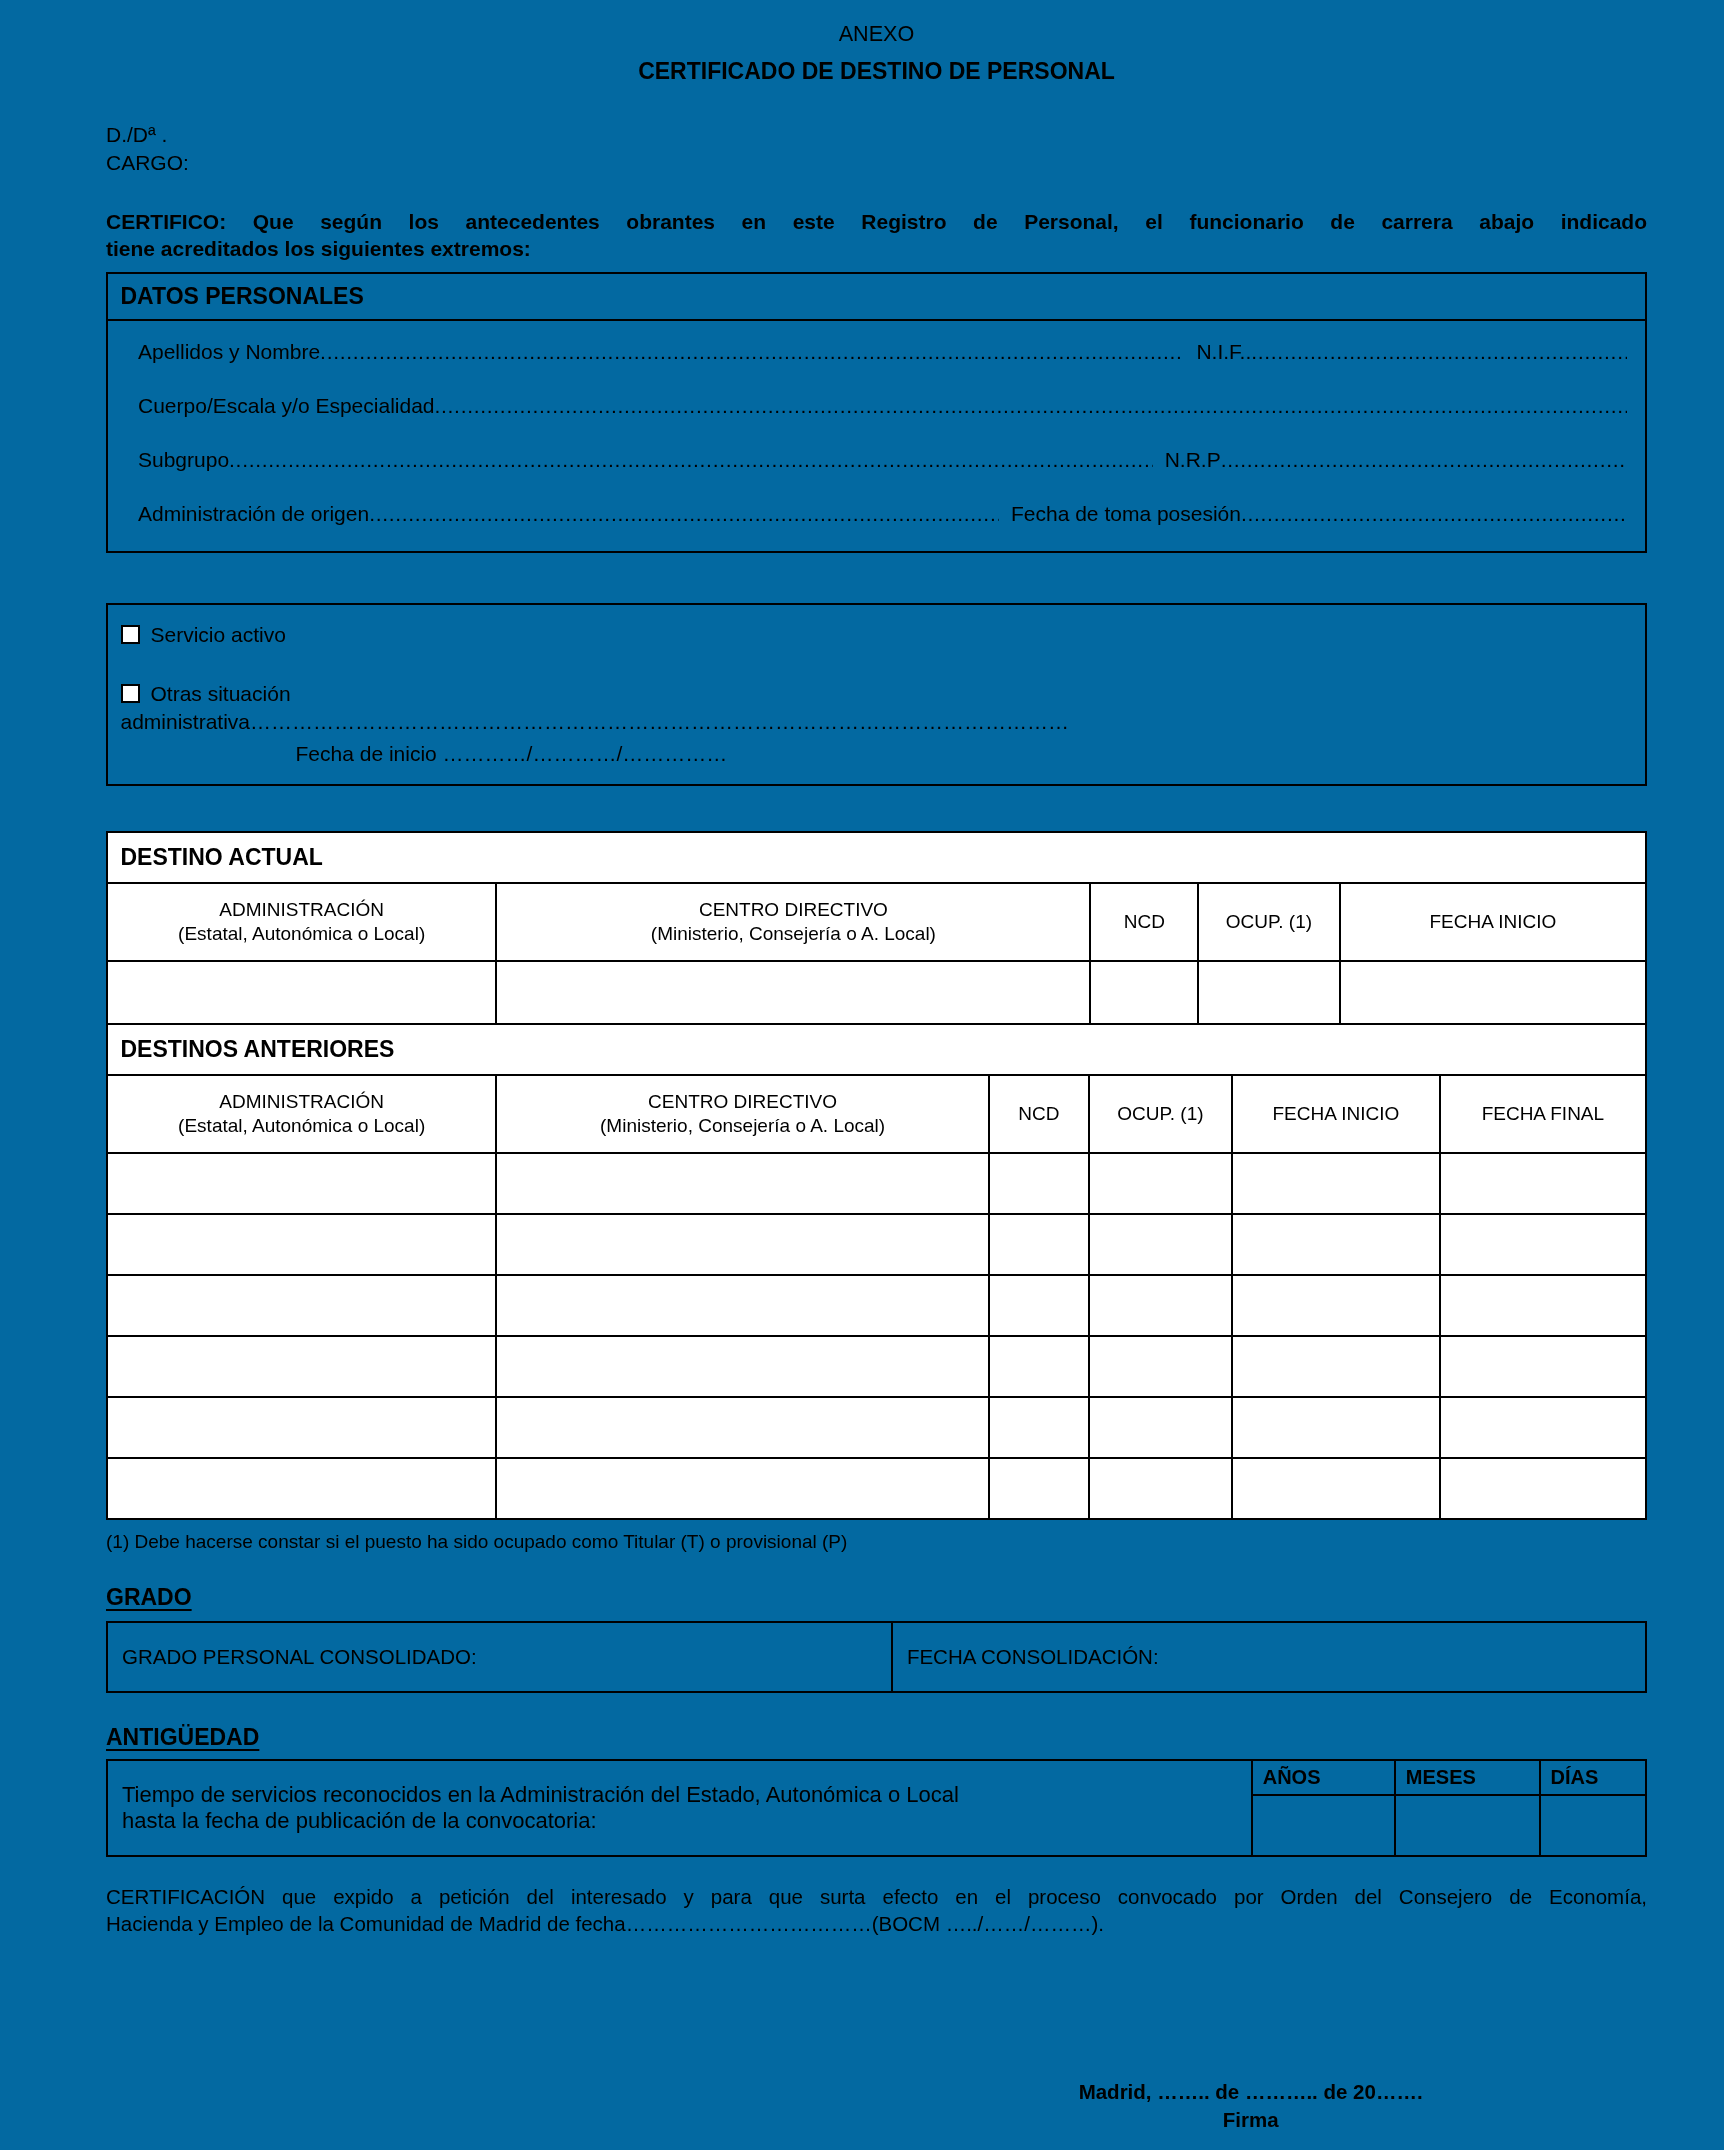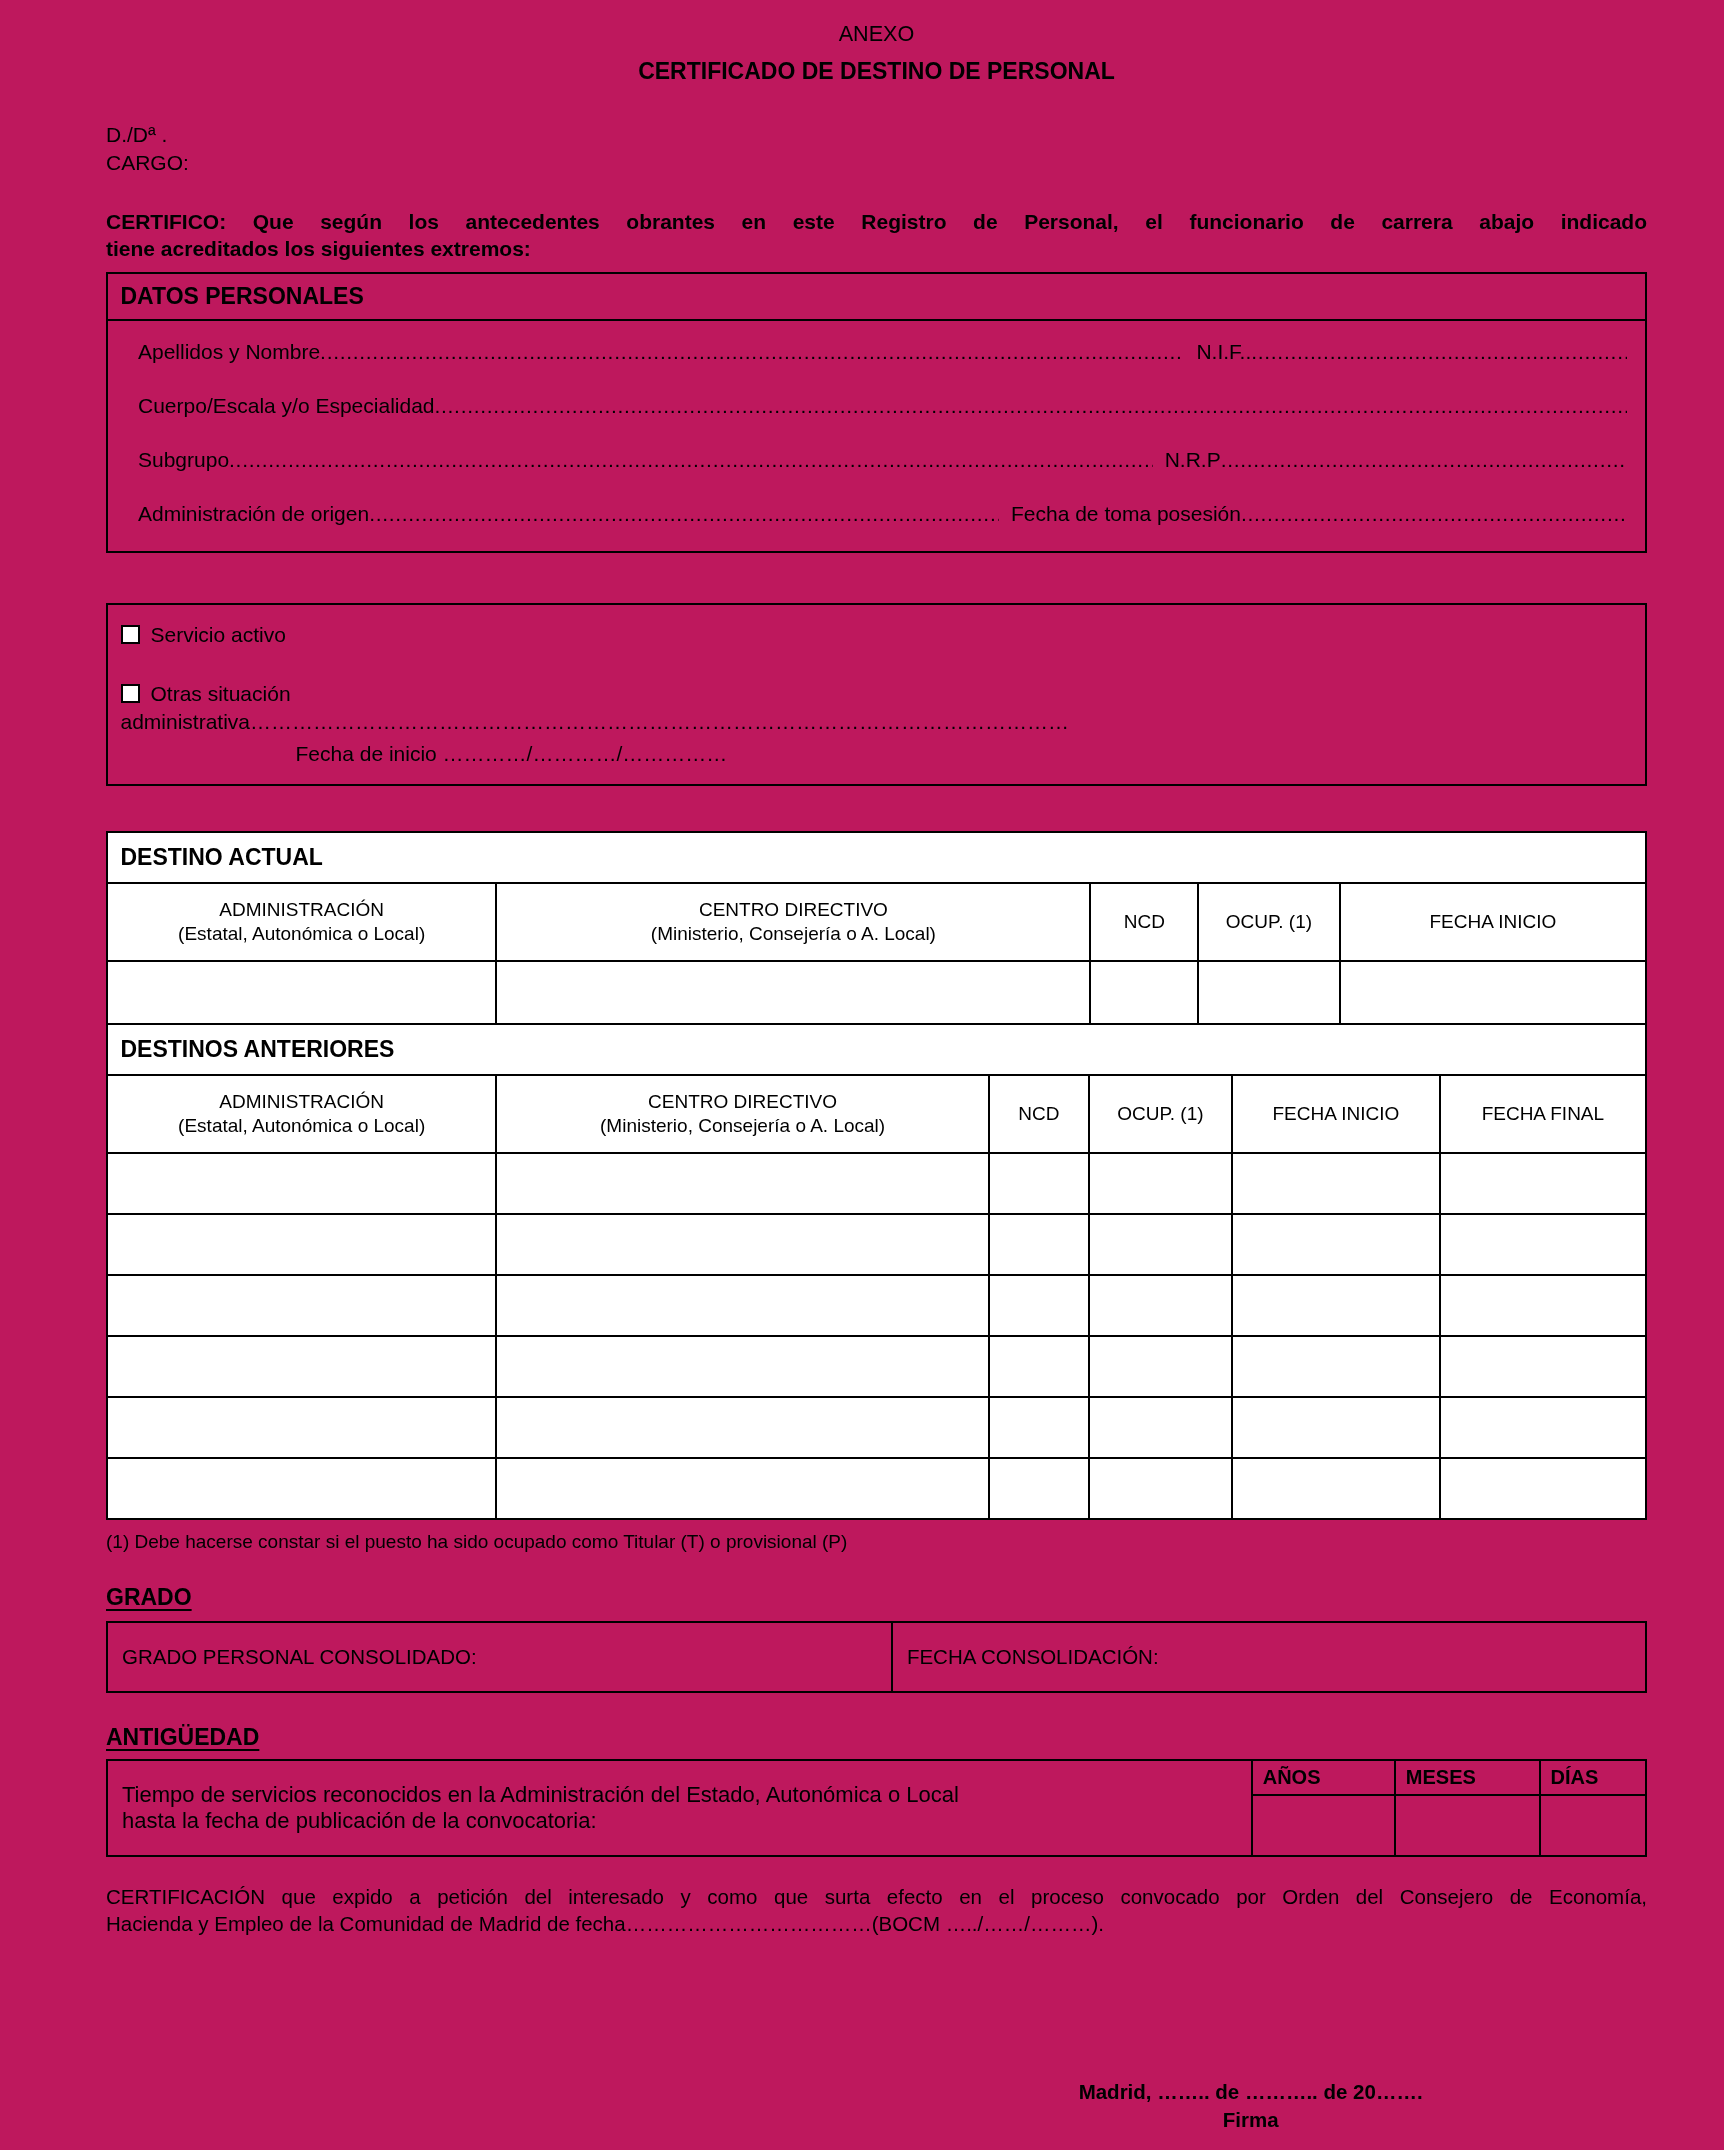--- a/index.html
+++ b/index.html
@@ -1,18 +1,18 @@
 <!DOCTYPE html>
 <html style="font-size:11px"><head>
 <meta charset="utf-8">
 <style>
   * { margin:0; padding:0; box-sizing:border-box; }
   html,body { background:#888; }
   .page {
-    width:1725px; height:2151px; margin:0 auto; background:#be185d; color:#000;
+    width:1725px; height:2151px; margin:0 auto; background:#0369a1; color:#000;
     font-family:"Liberation Sans", sans-serif; font-size:21px;
     padding:21px 78px 0 106px; position:relative; overflow:hidden;
   }
   .center { text-align:center; }
   .doc-title { font-size:21.6px; margin-bottom:11px; }
   .doc-subtitle { font-size:23px; font-weight:700; margin-bottom:36px; }
   .idline { line-height:28px; }
   .certifico { margin-top:31px; font-weight:700; font-size:21px; line-height:27px; }
   .justify-full { text-align:justify; text-align-last:justify; }
 
@@ -285,21 +285,21 @@
     </tr>
     <tr class="ant-empty">
       <td></td>
       <td></td>
       <td></td>
     </tr>
   </tbody>
     </table>
 
   <div class="cert-wrap">
-    <div class="certline justify-full">CERTIFICACIÓN que expido a petición del interesado y como que surta efecto en el proceso convocado por Orden del Consejero de Economía,</div>
+    <div class="certline justify-full">CERTIFICACIÓN que expido a petición del interesado y para que surta efecto en el proceso convocado por Orden del Consejero de Economía,</div>
     <div class="certline">Hacienda y Empleo de la Comunidad de Madrid de fecha………………………………(BOCM …../……/………).</div>
   </div>
 
   <div class="signature">
     <div>Madrid, …….. de ……….. de 20…….</div>
     <div>Firma</div>
   </div>
 
 </div>
 

